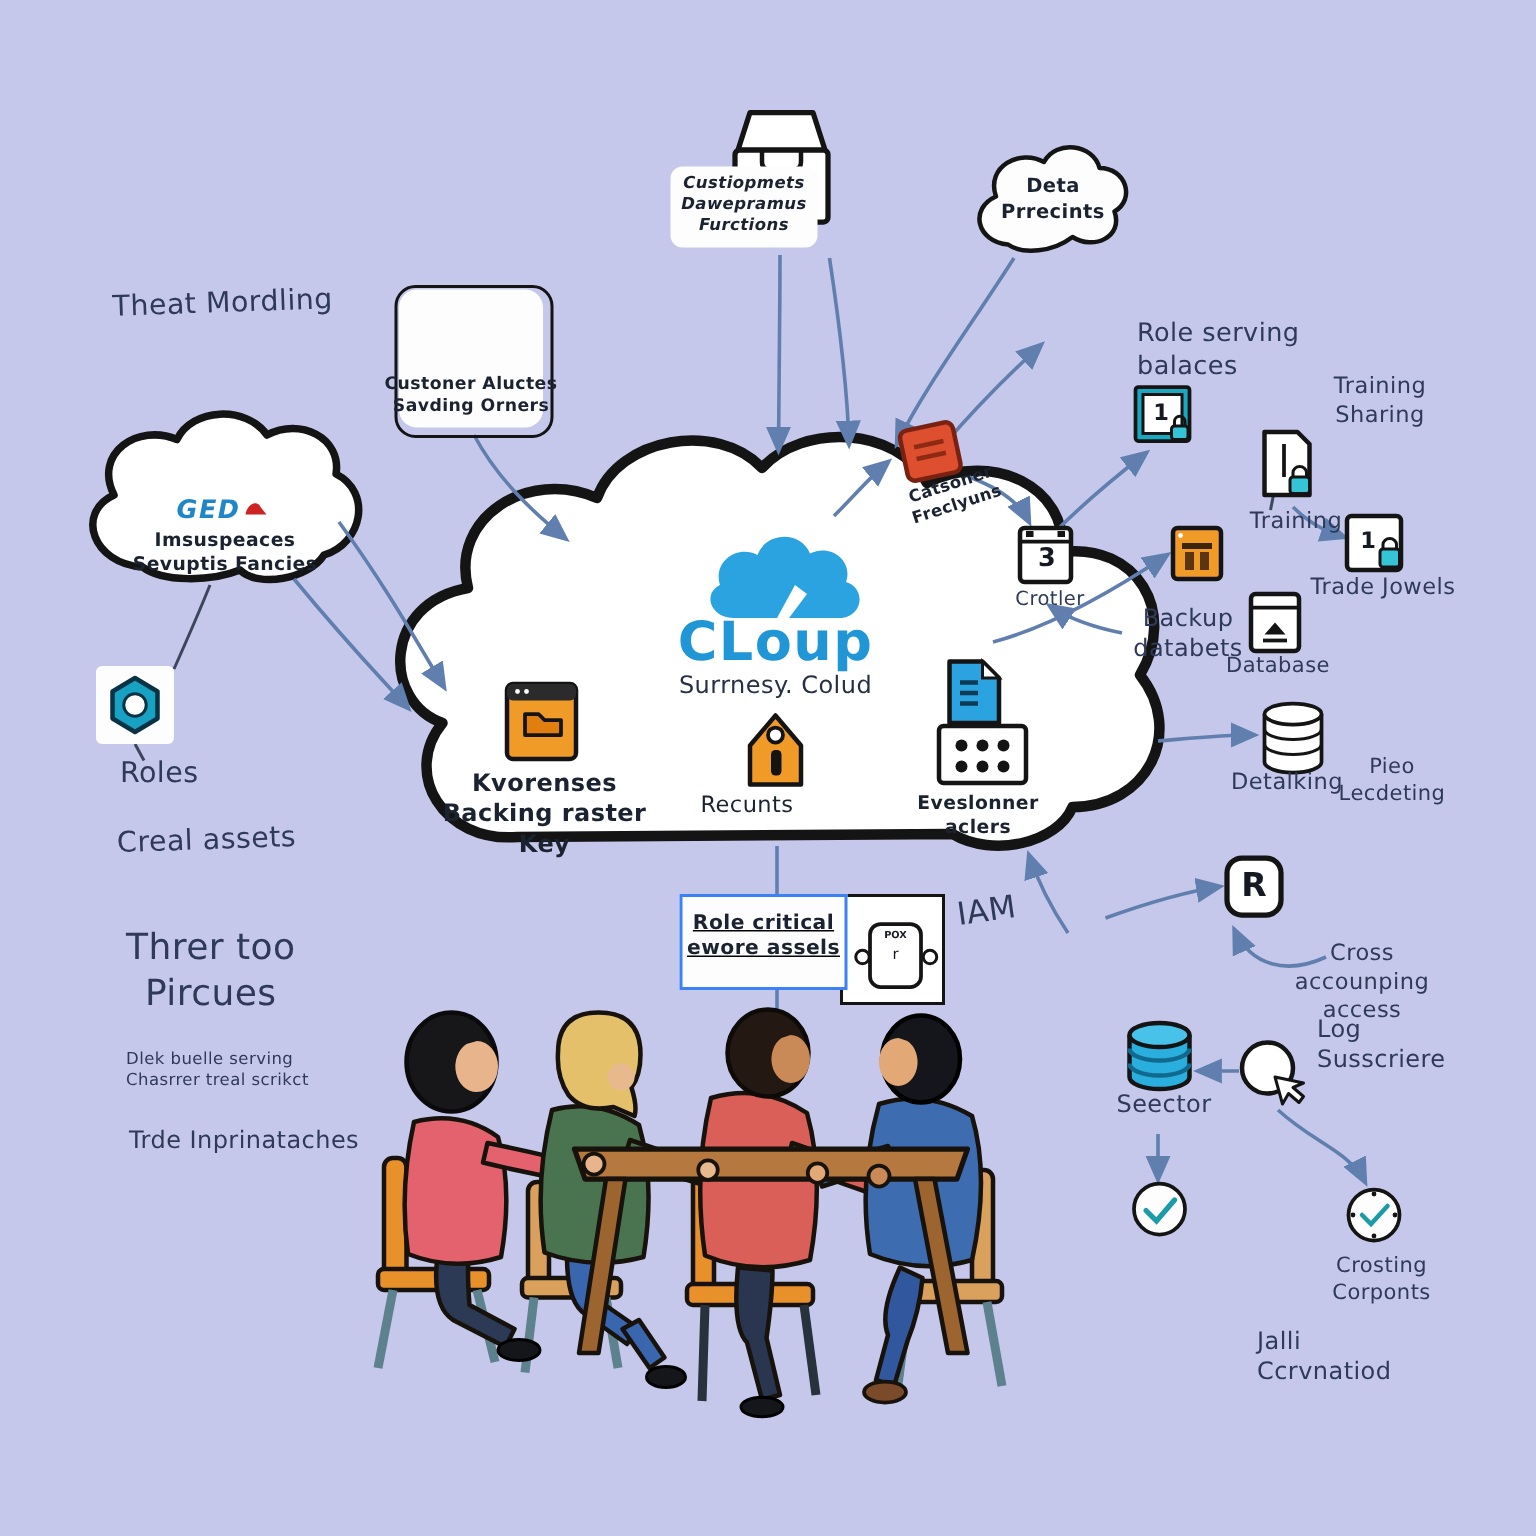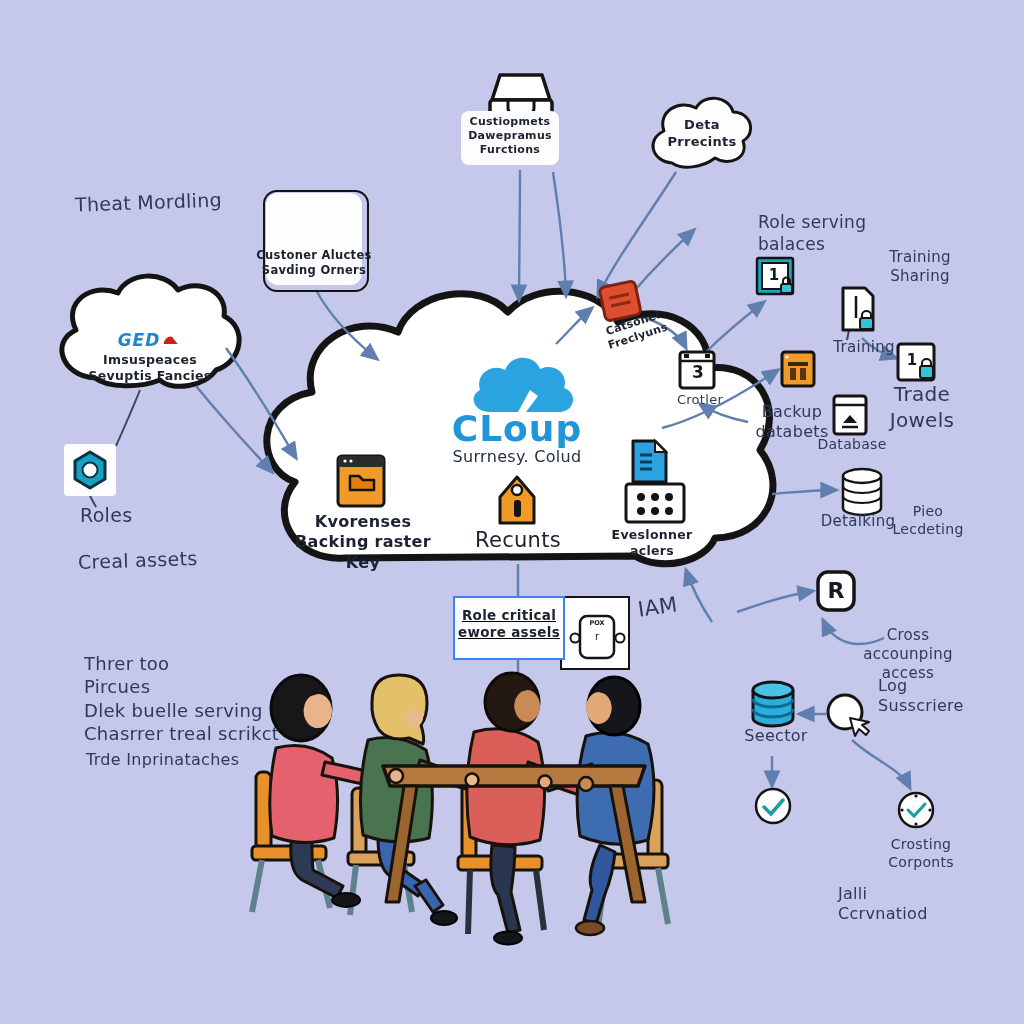--- a/index.html
+++ b/index.html
@@ -302,21 +302,21 @@
         <path d="M610,786 l22,116 h13 l-22,-116 z" fill="#9c642f" stroke="#17120c" stroke-width="3"></path>
       </g>
 
       <circle cx="396" cy="776" r="7" fill="#e8b48c" stroke="#17120c" stroke-width="2.5"></circle>
       <circle cx="472" cy="780" r="6.5" fill="#e9b98e" stroke="#17120c" stroke-width="2.5"></circle>
       <circle cx="586" cy="784" r="7" fill="#c98a58" stroke="#17120c" stroke-width="2.5"></circle>
       <circle cx="545" cy="782" r="6.5" fill="#e2a876" stroke="#17120c" stroke-width="2.5"></circle>
     </g>
   </svg>
 
-  <div class="card" style="left:461px;top:111px;width:98px;height:54px;border-radius:8px;">
+  <div class="card" style="left:447px;top:111px;width:98px;height:54px;border-radius:8px;font-style:italic;">
     <div class="lbl ink" style="position:static;font-size:11px;text-align:center;padding-top:4px;line-height:1.25;">Custiopmets
 Dawepramus
 Furctions</div>
   </div>
 
   <div class="lbl ctr ink" style="left:702px;top:117px;font-size:13px;">Deta
 Prrecints</div>
 
   <div class="lbl" style="left:75px;top:190px;font-size:19px;transform:rotate(-2deg);">Theat Mordling</div>
 
@@ -330,57 +330,57 @@
       </svg></div>
   <div class="lbl ctr ink" style="left:150px;top:352px;font-size:12.5px;">Imsuspeaces
 Sevuptis Fancies</div>
 
   <div class="lbl ctr blue" style="left:517px;top:406px;font-size:36px;font-weight:bold;letter-spacing:1px;">CLoup</div>
   <div class="lbl ctr" style="left:517px;top:447px;font-size:16px;color:#253044;">Surrnesy. Colud</div>
 
   <div class="lbl ctr ink" style="left:363px;top:512px;font-size:16px;">Kvorenses
 Backing raster
 Key</div>
-  <div class="lbl ctr" style="left:518px;top:527px;font-size:21px;color:#1b2230;">Recunts</div>
+  <div class="lbl ctr" style="left:498px;top:527px;font-size:15px;color:#1b2230;">Recunts</div>
   <div class="lbl ctr ink" style="left:652px;top:527px;font-size:12.5px;">Eveslonner
 aclers</div>
 
   <div class="lbl ctr ink" style="left:636px;top:316px;font-size:11px;transform:translateX(-50%) rotate(-18deg);">Catsoner
 Freclyuns</div>
 
   <div class="num" style="left:698px;top:362px;font-size:17px;">3</div>
   <div class="lbl ctr" style="left:700px;top:392px;font-size:13px;">Crotler</div>
 
   <div class="lbl ctr" style="left:792px;top:402px;font-size:16px;">Backup
 databets</div>
 
   <div class="lbl" style="left:758px;top:212px;font-size:17px;">Role serving
 balaces</div>
   <div class="num" style="left:774px;top:266px;font-size:15px;">1</div>
 
   <div class="lbl ctr" style="left:920px;top:248px;font-size:15px;">Training
 Sharing</div>
   <div class="lbl ctr" style="left:864px;top:338px;font-size:15px;">Training</div>
   <div class="num" style="left:912px;top:351px;font-size:15px;">1</div>
-  <div class="lbl ctr" style="left:922px;top:382px;font-size:20px;">Trade Jowels</div>
+  <div class="lbl ctr" style="left:922px;top:382px;font-size:15px;">Trade Jowels</div>
 
   <div class="lbl ctr" style="left:852px;top:436px;font-size:14px;">Database</div>
   <div class="lbl ctr" style="left:858px;top:512px;font-size:15px;">Detalking</div>
   <div class="lbl ctr" style="left:928px;top:503px;font-size:14px;">Pieo
 Lecdeting</div>
 
   <div class="num" style="left:836px;top:578px;font-size:22px;">R</div>
   <div class="lbl ctr" style="left:908px;top:626px;font-size:15px;">Cross accounping
 access</div>
 
   <div class="lbl" style="left:80px;top:503px;font-size:19px;">Roles</div>
   <div class="lbl" style="left:78px;top:548px;font-size:19px;transform:rotate(-2deg);">Creal assets</div>
-  <div class="lbl" style="left:84px;top:652px;font-size:18px;">Threr too
+  <div class="lbl" style="left:84px;top:616px;font-size:24px;text-align:center;">Threr too
 Pircues</div>
-  <div class="lbl" style="left:84px;top:699px;font-size:18px;">Dlek buelle serving
+  <div class="lbl" style="left:84px;top:699px;font-size:11px;">Dlek buelle serving
 Chasrrer treal scrikct</div>
   <div class="lbl" style="left:86px;top:750px;font-size:16px;">Trde Inprinataches</div>
 
   <div class="card" style="left:453px;top:596px;width:108px;height:60px;border:2px solid #3b82f6;z-index:4;text-decoration:underline;">
     <div class="lbl" style="position:static;font-size:13.5px;text-align:center;padding-top:9px;color:#1b2230;font-weight:bold;">Role critical
 ewore assels</div>
   </div>
   <div class="num" style="left:597px;top:619px;font-size:6.5px;text-align:center;">POX</div>
   <div class="num" style="left:597px;top:631px;font-size:10px;font-weight:normal;">r</div>
 

